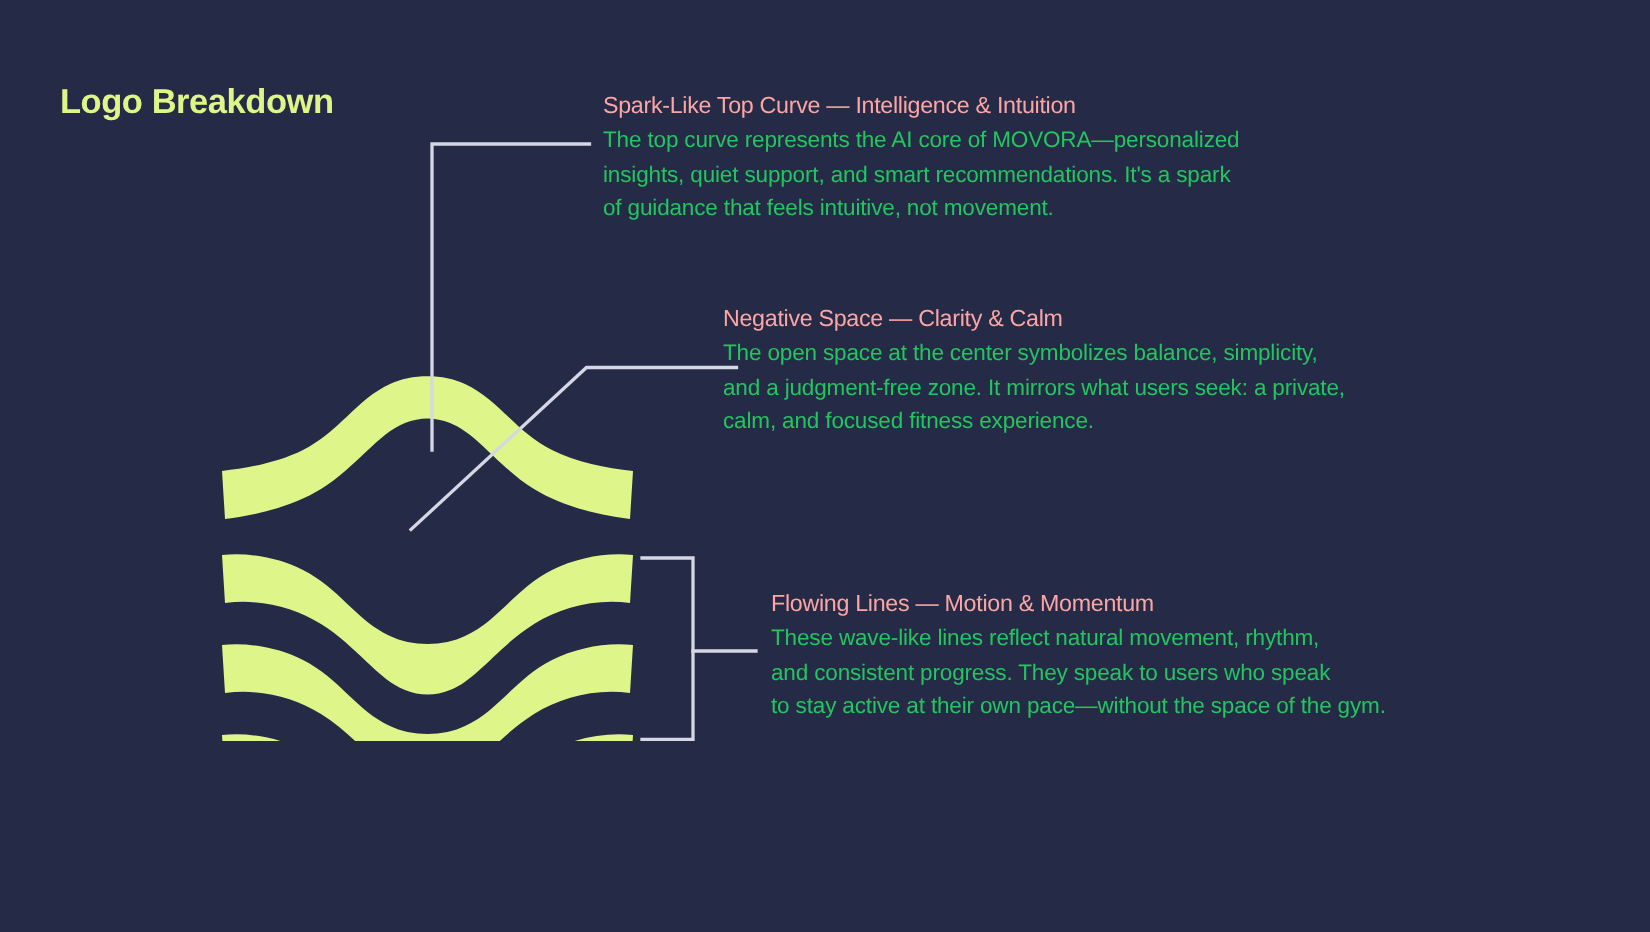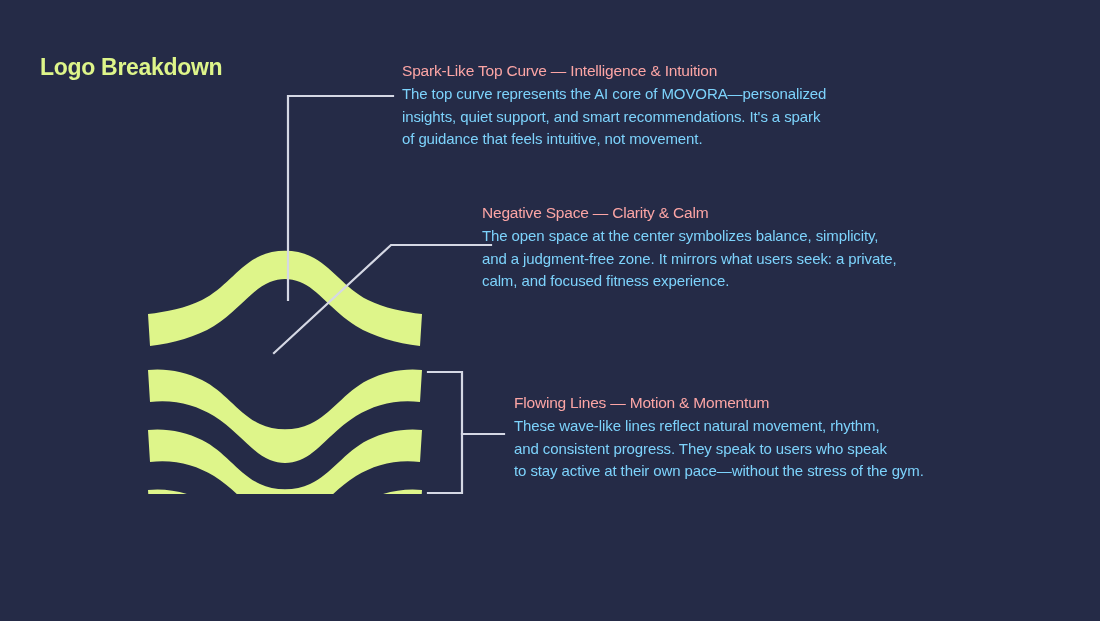--- a/index.html
+++ b/index.html
@@ -58,21 +58,21 @@
     font-weight: normal;
     color: #fca5a5;
     letter-spacing: -0.2px;
     margin-bottom: 3px;
     white-space: nowrap;
   }
   .annotation .ann-body {
     font-size: 15px;
     font-weight: normal;
     line-height: 22.5px;
-    color: #7dd3fc;
+    color: #22c55e;
     letter-spacing: -0.1px;
   }
   .annotation .ann-body span { display: block; white-space: nowrap; }
 
   #annotation-spark  { left: 402px; top: 62px;  }
   #annotation-space  { left: 482px; top: 204px; }
   #annotation-lines  { left: 514px; top: 394px; }
 </style>
 </head>
 <body style="background: rgb(37, 43, 71);">
@@ -142,17 +142,17 @@
       <span>and a judgment-free zone. It mirrors what users seek: a private,</span>
       <span>calm, and focused fitness experience.</span>
     </div>
   </div>
 
   <div class="annotation" id="annotation-lines">
     <div class="ann-title">Flowing Lines — Motion &amp; Momentum</div>
     <div class="ann-body">
       <span>These wave-like lines reflect natural movement, rhythm,</span>
       <span>and consistent progress. They speak to users who speak</span>
-      <span>to stay active at their own pace—without the stress of the gym.</span>
+      <span>to stay active at their own pace—without the space of the gym.</span>
     </div>
   </div>
 
 </div>
 
 </body></html>

